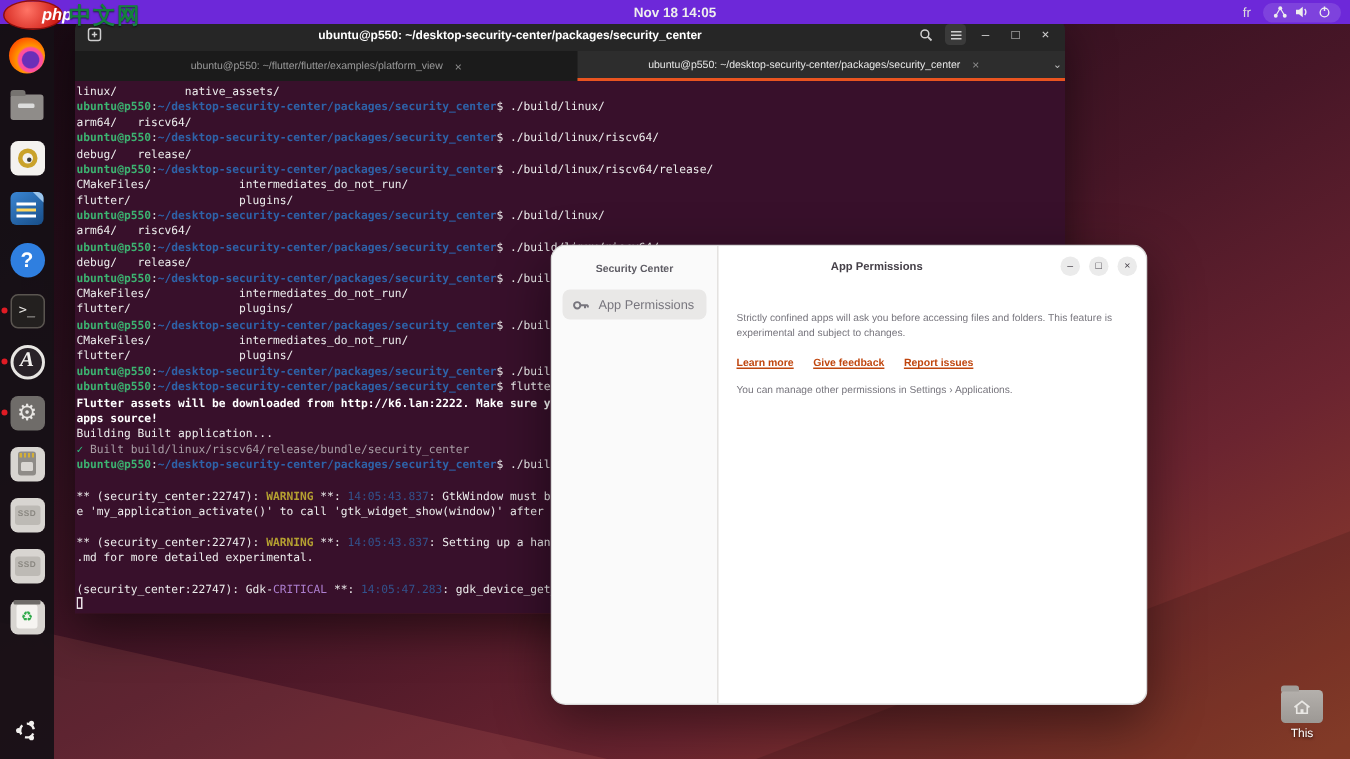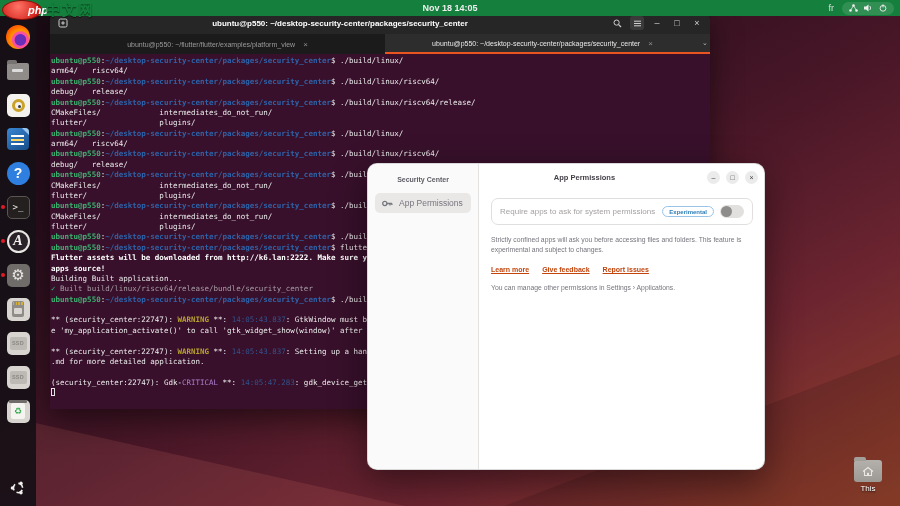--- a/index.html
+++ b/index.html
@@ -9,21 +9,21 @@
   
   .wallpaper { position:absolute; inset:0;
     background:linear-gradient(152deg,#170a12 0%,#2a0e1c 26%,#41142400 0) ,
                linear-gradient(152deg,#180a13 0%,#2b0f1d 28%,#471627 52%,#6b2430 74%,#8a3a2c 92%,#96442d 100%); }
   .wall-shape1 { position:absolute; inset:0; background:rgba(235,130,115,.14);
     clip-path:polygon(0 82%,45% 100%,0 100%); }
   .wall-shape2 { position:absolute; inset:0; background:rgba(0,0,0,.12);
     clip-path:polygon(100% 70%,100% 100%,56% 100%); }
 
   
-  .topbar { position:absolute; left:0; top:0; width:900px; height:16px; background:#15803d;
+  .topbar { position:absolute; left:0; top:0; width:900px; height:16px; background:#6d28d9;
     display:flex; align-items:center; justify-content:center; z-index:40; }
   .clock { color:#eee; font-size:9px; font-weight:bold; }
   .tray { position:absolute; right:6px; top:0; height:16px; display:flex; align-items:center; gap:8px; }
   .kb { color:#ddd; font-size:9px; }
   .traypill { display:flex; align-items:center; gap:6px; background:rgba(255,255,255,.12);
     border-radius:8px; padding:2px 7px; height:13px; }
   .traypill svg { display:block; }
 
   
   .watermark { position:absolute; left:2px; top:0; z-index:60; display:flex; align-items:center; gap:4px; }
@@ -272,20 +272,21 @@
         <span>ubuntu@p550: ~/flutter/flutter/examples/platform_view</span>
         <span class="tab-close">×</span>
       </div>
       <div class="tab tab-2">
         <span>ubuntu@p550: ~/desktop-security-center/packages/security_center</span>
         <span class="tab-close">×</span>
       </div>
       <div class="tab-chevron">⌄</div>
     </div>
     <div class="term-body" id="term-out">
+        <div class="tline"><span class="t-w">linux/          native_assets/</span></div>
         <div class="tline"><span class="t-p">ubuntu@p550</span><span class="t-w">:</span><span class="t-d">~/desktop-security-center/packages/security_center</span><span class="t-w">$ ./build/linux/</span></div>
         <div class="tline"><span class="t-w">arm64/   riscv64/</span></div>
         <div class="tline"><span class="t-p">ubuntu@p550</span><span class="t-w">:</span><span class="t-d">~/desktop-security-center/packages/security_center</span><span class="t-w">$ ./build/linux/riscv64/</span></div>
         <div class="tline"><span class="t-w">debug/   release/</span></div>
         <div class="tline"><span class="t-p">ubuntu@p550</span><span class="t-w">:</span><span class="t-d">~/desktop-security-center/packages/security_center</span><span class="t-w">$ ./build/linux/riscv64/release/</span></div>
         <div class="tline"><span class="t-w">CMakeFiles/             intermediates_do_not_run/</span></div>
         <div class="tline"><span class="t-w">flutter/                plugins/</span></div>
         <div class="tline"><span class="t-p">ubuntu@p550</span><span class="t-w">:</span><span class="t-d">~/desktop-security-center/packages/security_center</span><span class="t-w">$ ./build/linux/</span></div>
         <div class="tline"><span class="t-w">arm64/   riscv64/</span></div>
         <div class="tline"><span class="t-p">ubuntu@p550</span><span class="t-w">:</span><span class="t-d">~/desktop-security-center/packages/security_center</span><span class="t-w">$ ./build/linux/riscv64/</span></div>
@@ -301,21 +302,21 @@
         <div class="tline"><span class="t-b">Flutter assets will be downloaded from http://k6.lan:2222. Make sure you trust</span></div>
         <div class="tline"><span class="t-b">apps source!</span></div>
         <div class="tline"><span class="t-w">Building Built application...</span></div>
         <div class="tline"><span class="t-ok">✓</span><span class="t-g"> Built build/linux/riscv64/release/bundle/security_center</span></div>
         <div class="tline"><span class="t-p">ubuntu@p550</span><span class="t-w">:</span><span class="t-d">~/desktop-security-center/packages/security_center</span><span class="t-w">$ ./build/linux/riscv64/release/bundle/security_center</span></div>
         <div class="tline"></div>
         <div class="tline"><span class="t-w">** (security_center:22747): </span><span class="t-warn">WARNING</span><span class="t-w"> **: </span><span class="t-ts">14:05:43.837</span><span class="t-w">: GtkWindow must be shown first. Us</span></div>
         <div class="tline"><span class="t-w">e 'my_application_activate()' to call 'gtk_widget_show(window)' after realization</span></div>
         <div class="tline"></div>
         <div class="tline"><span class="t-w">** (security_center:22747): </span><span class="t-warn">WARNING</span><span class="t-w"> **: </span><span class="t-ts">14:05:43.837</span><span class="t-w">: Setting up a handler. See README</span></div>
-        <div class="tline"><span class="t-w">.md for more detailed application.</span></div>
+        <div class="tline"><span class="t-w">.md for more detailed experimental.</span></div>
         <div class="tline"></div>
         <div class="tline"><span class="t-w">(security_center:22747): Gdk-</span><span class="t-crit">CRITICAL</span><span class="t-w"> **: </span><span class="t-ts">14:05:47.283</span><span class="t-w">: gdk_device_get_source: assertion</span></div>
         <div class="tline"><span class="t-cur"></span></div>
       </div>
   </div>
 
   <div class="sc-window">
     <div class="sc-sidebar">
       <div class="sc-side-title">Security Center</div>
       <div class="sc-nav-item">
@@ -329,27 +330,20 @@
     <div class="sc-main">
       <div class="sc-header">
         <span class="sc-title">App Permissions</span>
         <span class="sc-controls">
           <span class="wc">–</span>
           <span class="wc">□</span>
           <span class="wc">×</span>
         </span>
       </div>
       <div class="sc-content">
-        <div class="perm-card">
-          <span class="perm-label">Require apps to ask for system permissions</span>
-          <span class="badge">Experimental</span>
-          <span class="toggle">
-              <i></i>
-            </span>
-        </div>
         <div class="sc-desc">Strictly confined apps will ask you before accessing files and folders. This feature is experimental and subject to changes.</div>
         <div class="sc-links">
           <span class="sc-link">Learn more</span>
           <span class="sc-link">Give feedback</span>
           <span class="sc-link">Report issues</span>
         </div>
         <div class="sc-foot">You can manage other permissions in Settings › Applications.</div>
       </div>
     </div>
   </div>

